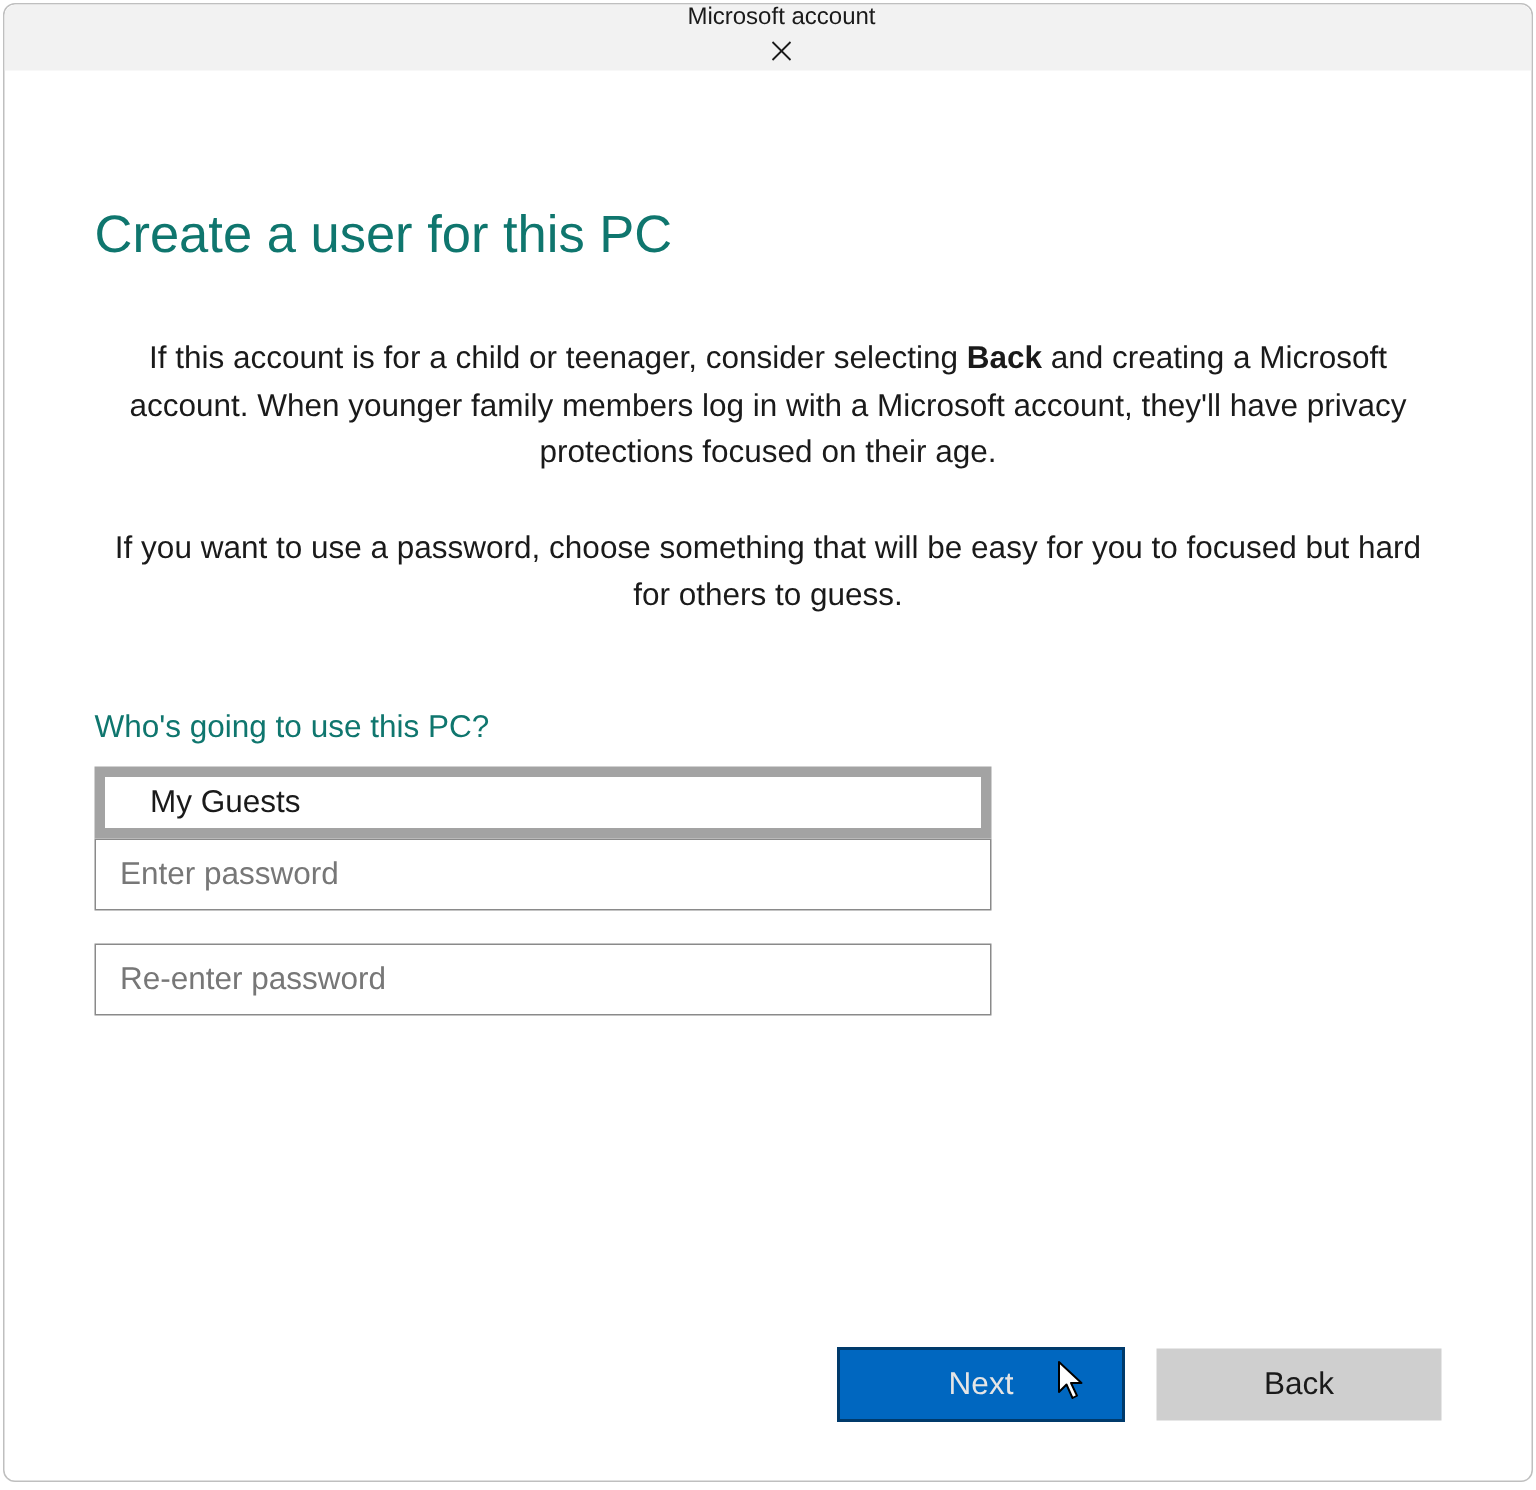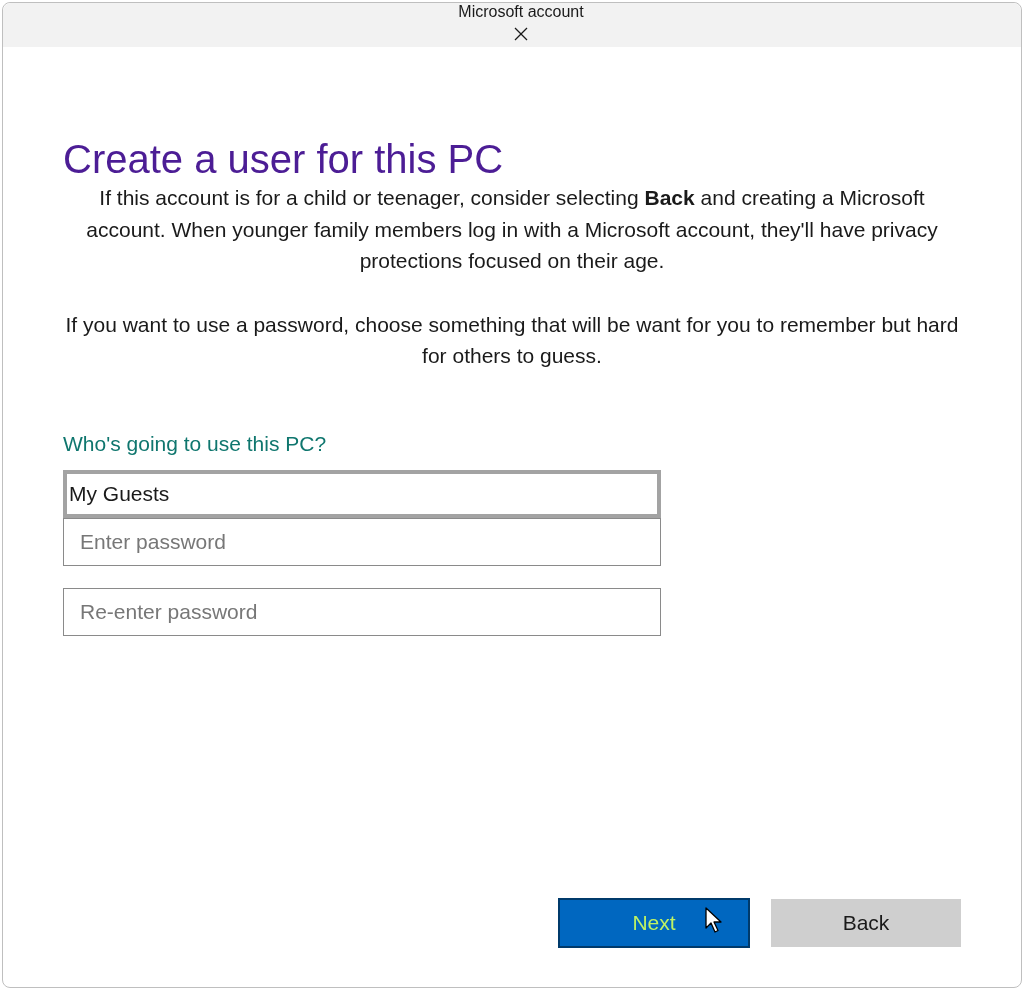--- a/index.html
+++ b/index.html
@@ -46,23 +46,24 @@
     }
     .close-btn svg { width: 14px; height: 14px; }
     .content {
       flex: 1;
       padding: 90px 60px 40px 60px;
       display: flex;
       flex-direction: column;
       position: relative;
     }
     .page-title {
-      font-size: 40px;
+      font-size: 35px;
       font-weight: 400;
-      color: #4c1d95;
+      color: #0f766e;
+      margin-bottom: 46px;
     }
     .intro-text {
       font-size: 21px;
       line-height: 1.5;
       color: #1a1a1a;
       margin-bottom: 32px;
       text-align: center;
     }
     .intro-text b { font-weight: 700; }
     .field-label {
@@ -77,22 +78,22 @@
       height: 48px;
       padding: 4px 16px;
       font-size: 21px;
       font-family: inherit;
       color: #1a1a1a;
       border: 1px solid #8a8a8a;
       background: #ffffff;
       outline: none;
     }
     .text-input.focused {
-      border: 4px solid #a3a3a3;
-      padding: 0 2px;
+      border: 7px solid #a3a3a3;
+      padding: 0 30px;
     }
     .text-input::placeholder { color: #777777; }
     .pw-stack { display: flex; flex-direction: column; gap: 22px; }
     .footer {
       position: absolute;
       bottom: 40px;
       right: 60px;
       display: flex;
       gap: 22px;
     }
@@ -102,21 +103,21 @@
       font-size: 21px;
       font-family: inherit;
       border: none;
       cursor: pointer;
       display: flex;
       align-items: center;
       justify-content: center;
     }
     .btn-primary {
       background: #0067c0;
-      color: #bef264;
+      color: #e5e5e5;
       outline: 2px solid #003a6b;
       outline-offset: -1px;
     }
     .btn-secondary {
       background: #cfcfcf;
       color: #1a1a1a;
     }
     .cursor {
       position: absolute;
       left: 705px;
@@ -141,21 +142,21 @@
     </div>
   </div>
 
   <div class="content">
     <h1 class="page-title">Create a user for this PC</h1>
 
     <p class="intro-text">
       <span>If this account is for a child or teenager, consider selecting </span><b>Back</b><span> and creating a Microsoft account. When younger family members log in with a Microsoft account, they'll have privacy protections focused on their age.</span>
     </p>
 
-    <p class="intro-text">If you want to use a password, choose something that will be want for you to remember but hard for others to guess.</p>
+    <p class="intro-text">If you want to use a password, choose something that will be easy for you to focused but hard for others to guess.</p>
 
     <div class="field-label first">Who's going to use this PC?</div>
     <input type="text" class="text-input focused" value="My Guests" style="">
 
     <div class="pw-stack">
       <input type="password" class="text-input" placeholder="Enter password" style="">
       <input type="password" class="text-input" placeholder="Re-enter password" style="">
     </div>
 
     <div class="footer">

